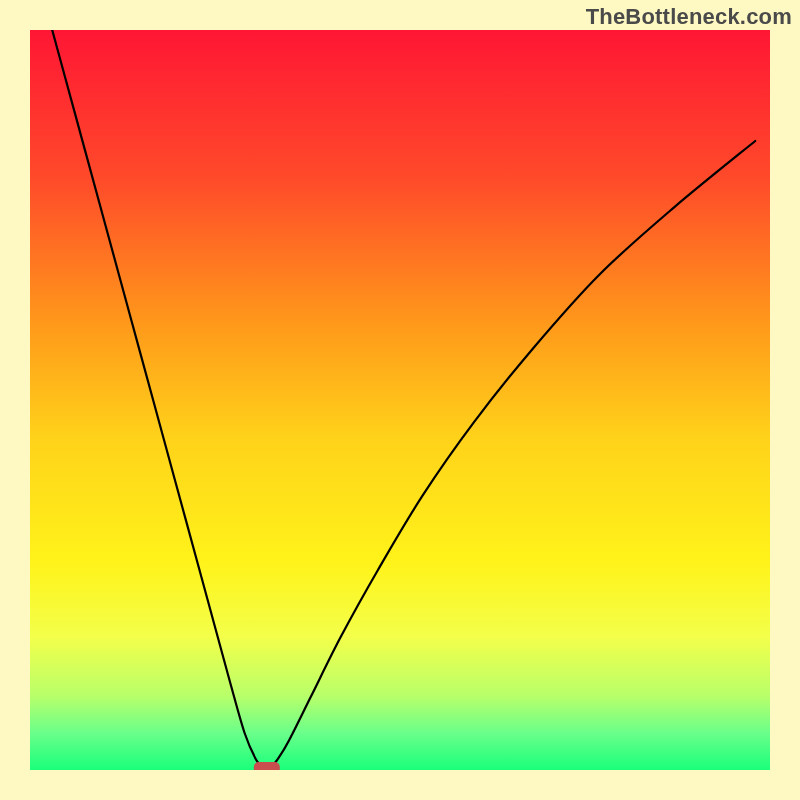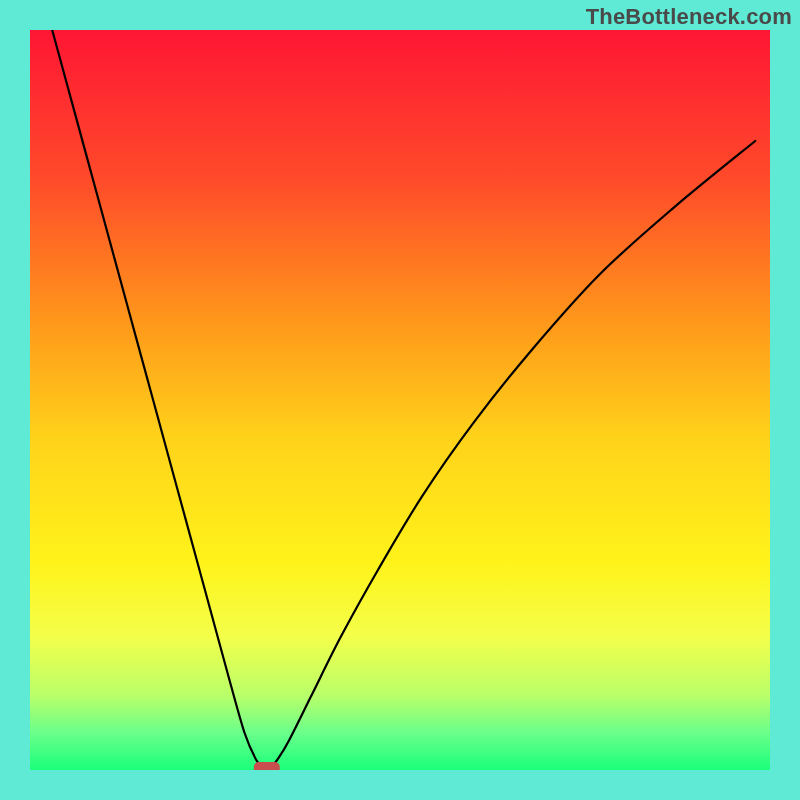--- a/index.html
+++ b/index.html
@@ -8,21 +8,21 @@
     width: 800px;
     height: 800px;
     overflow: hidden;
     font-family: Arial, Helvetica, sans-serif;
     background: #000;
   }
   .frame {
     position: relative;
     width: 800px;
     height: 800px;
-    background: #5eead4;
+    background: #fef9c3;
   }
   .plot {
     position: absolute;
     left: 30px;
     top: 30px;
     width: 740px;
     height: 740px;
     overflow: hidden;
   }
   .watermark {

